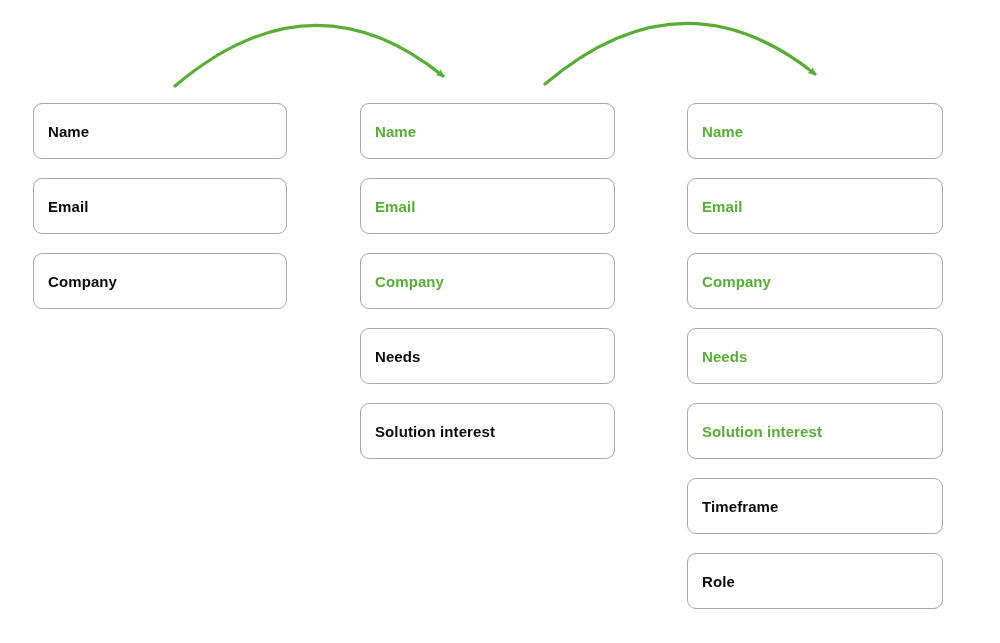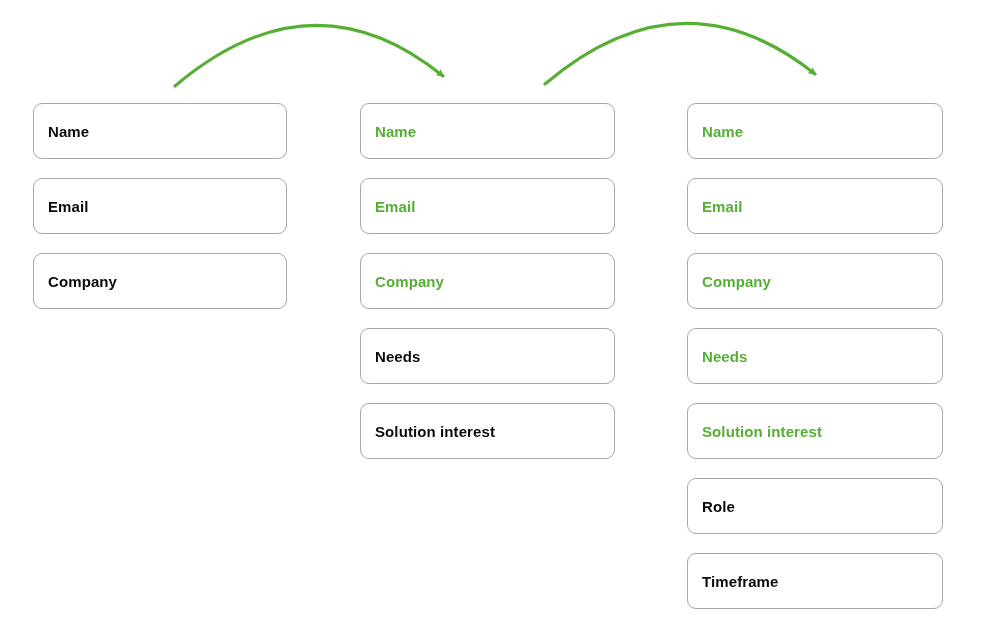--- a/index.html
+++ b/index.html
@@ -108,20 +108,20 @@
       <div class="field-box known">
         <span class="field-label">Company</span>
       </div>
       <div class="field-box known">
         <span class="field-label">Needs</span>
       </div>
       <div class="field-box known">
         <span class="field-label">Solution interest</span>
       </div>
       <div class="field-box new">
-        <span class="field-label">Role</span>
+        <span class="field-label">Timeframe</span>
       </div>
       <div class="field-box new">
-        <span class="field-label">Timeframe</span>
+        <span class="field-label">Role</span>
       </div>
     </div>
 
 </div>
 
 </body></html>

